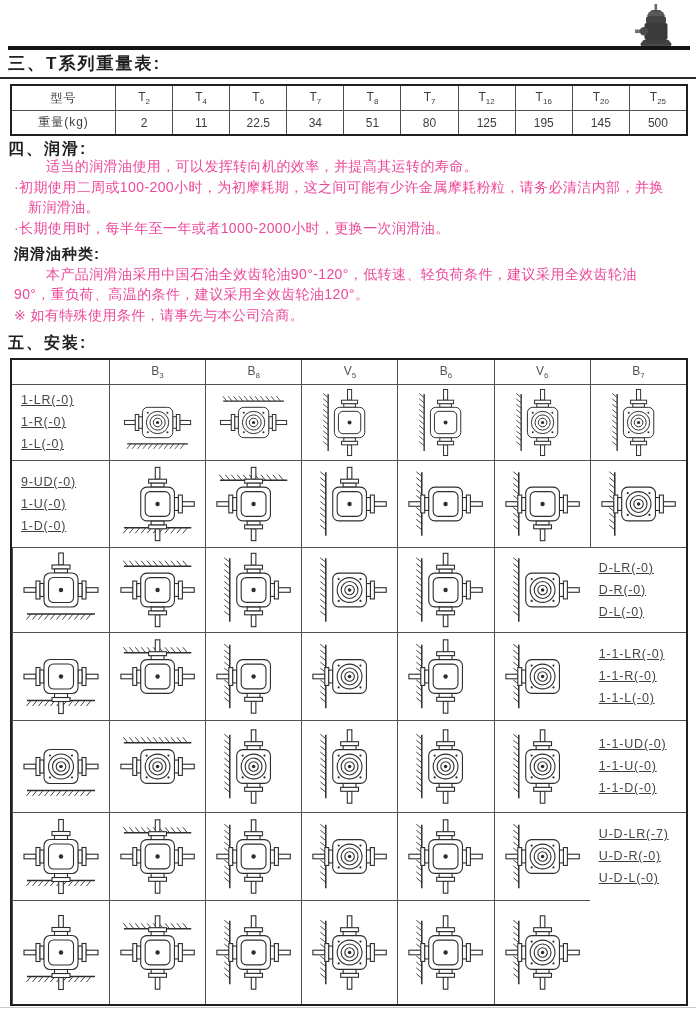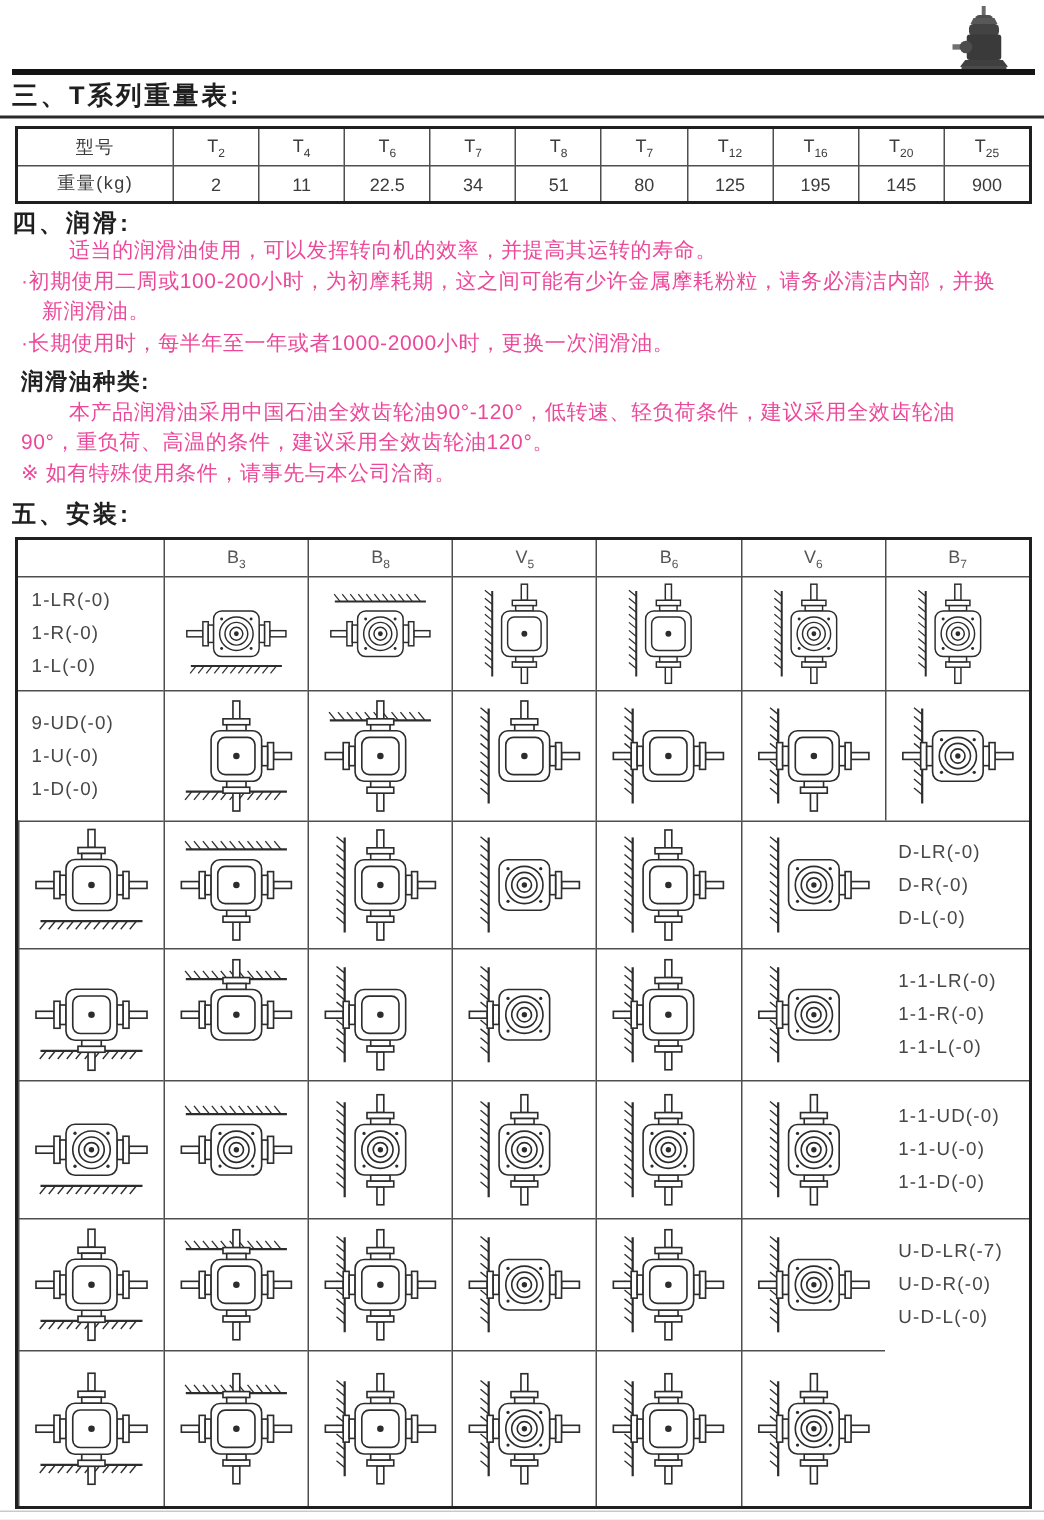--- a/index.html
+++ b/index.html
@@ -19,21 +19,21 @@
                grid-template-rows:24px 24px;text-align:center;}
   #installTable{left:10px;top:358px;width:674px;
                 grid-template-columns:97px repeat(6,1fr);
                 grid-template-rows:24px 76px 87px 85px 88px 92px 88px 104px;}
   .cell{display:flex;align-items:center;justify-content:center;overflow:hidden;
         border-left:1px solid #4f4f4f;border-top:1px solid #4f4f4f;font-size:12px;color:#3c3c3c;}
   .cell.c0{border-left:none;} .cell.r0{border-top:none;}
   .cell sub{font-size:8px;}
   .wt-label{font-size:12px;letter-spacing:1px;}
   .rowlabel{flex-direction:column;align-items:flex-start;justify-content:center;
-            padding-left:9px;gap:5px;}
+            padding-left:9px;gap:5px;text-decoration:underline;}
   .rowlabel div{font-size:12.5px;letter-spacing:0.8px;color:#474747;line-height:17px;}
   .colhead{font-size:12px;color:#555;}
   .gbox{width:100%;height:100%;display:block;}
 </style>
 </head>
 <body>
 
 <div class="page">
 
   <svg class="abs" style="left:633px;top:3px" width="46" height="46" viewBox="0 0 46 46">
@@ -87,21 +87,21 @@
       <div class="cell c0 wt-label">重量(kg)</div>
       <div class="cell ">2</div>
       <div class="cell ">11</div>
       <div class="cell ">22.5</div>
       <div class="cell ">34</div>
       <div class="cell ">51</div>
       <div class="cell ">80</div>
       <div class="cell ">125</div>
       <div class="cell ">195</div>
       <div class="cell ">145</div>
-      <div class="cell ">900</div>
+      <div class="cell ">500</div>
     </div>
 
   <div class="abs h-main" style="left:8px;top:139px;font-size:16px">四、润滑:</div>
   <div class="abs para" style="left:46px;top:158px">适当的润滑油使用，可以发挥转向机的效率，并提高其运转的寿命。</div>
   <div class="abs para" style="left:14px;top:179px">·初期使用二周或100-200小时，为初摩耗期，这之间可能有少许金属摩耗粉粒，请务必清洁内部，并换</div>
   <div class="abs para" style="left:28px;top:199px">新润滑油。</div>
   <div class="abs para" style="left:14px;top:220px">·长期使用时，每半年至一年或者1000-2000小时，更换一次润滑油。</div>
 
   <div class="abs h-sub" style="left:14px;top:245px">润滑油种类:</div>
   <div class="abs para" style="left:46px;top:266px">本产品润滑油采用中国石油全效齿轮油90°-120°，低转速、轻负荷条件，建议采用全效齿轮油</div>

